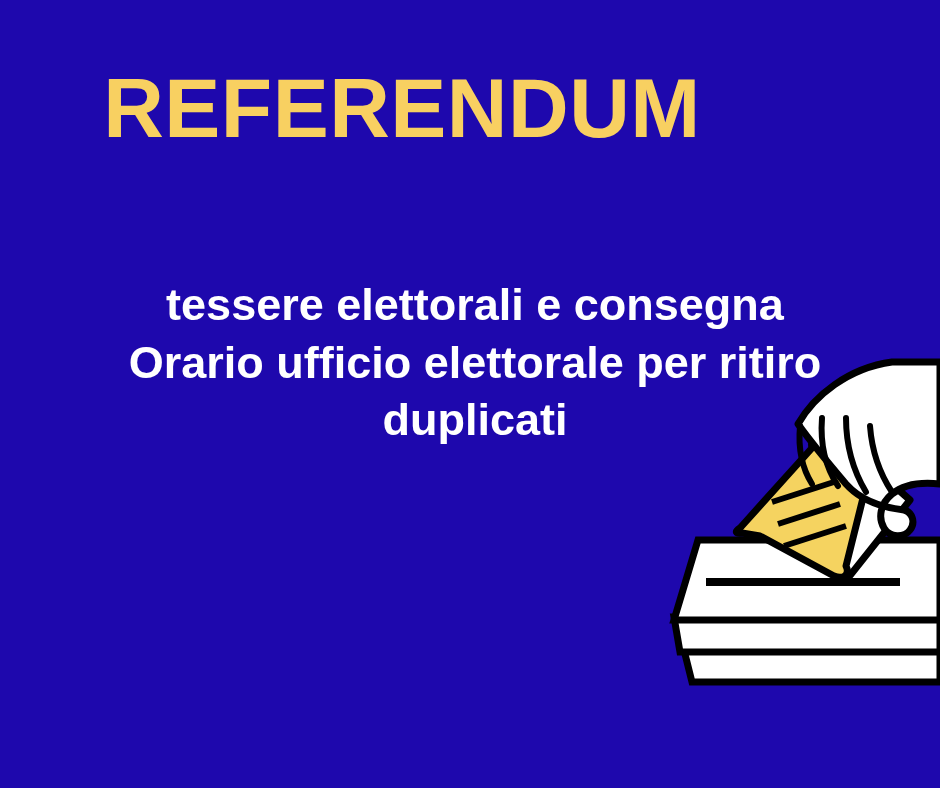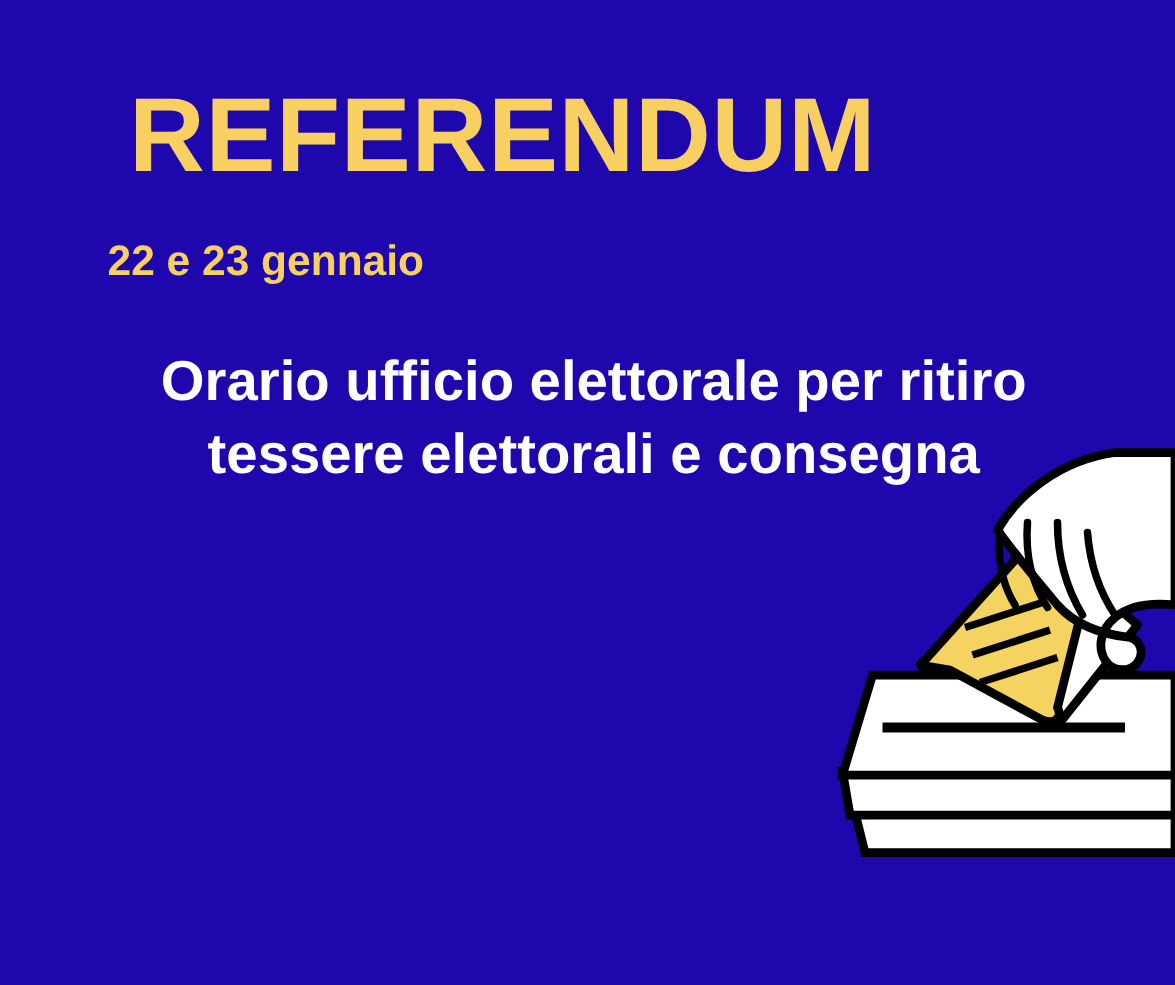--- a/index.html
+++ b/index.html
@@ -84,25 +84,25 @@
 </style>
 </head>
 <body>
 
 <div id="poster">
 
   <div class="headline">
     <span class="headline-main">REFERENDUM</span>
   </div>
 
-  <div class="dateline">22 e 23 gennaio</div>
 
   <div class="body-copy">
+    <span class="line">tessere elettorali e consegna</span>
     <span class="line">Orario ufficio elettorale per ritiro</span>
-    <span class="line">tessere elettorali e consegna</span>
+    <span class="line">duplicati</span>
   </div>
 
   <div class="illustration">
     <svg viewBox="0 0 292 340" xmlns="http://www.w3.org/2000/svg">
 
       <g>
         <path d="M 36 298 L 292 298 L 292 330 L 44 330 Z" fill="#FFFFFF" stroke="#000000" stroke-width="7" stroke-linejoin="miter"></path>
 
         <path d="M 26 265 L 292 265 L 292 300 L 32 300 Z" fill="#FFFFFF" stroke="#000000" stroke-width="7" stroke-linejoin="miter"></path>
 

